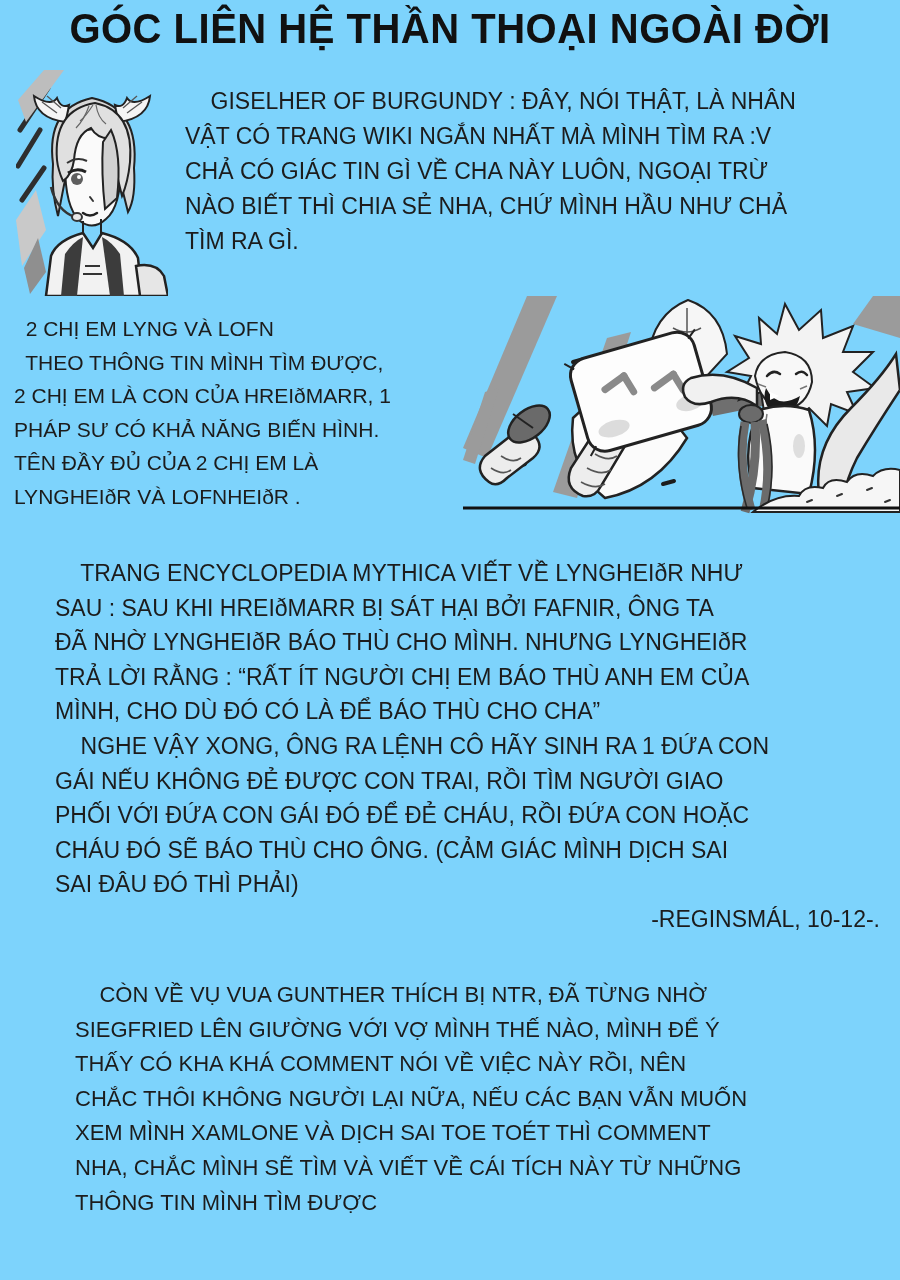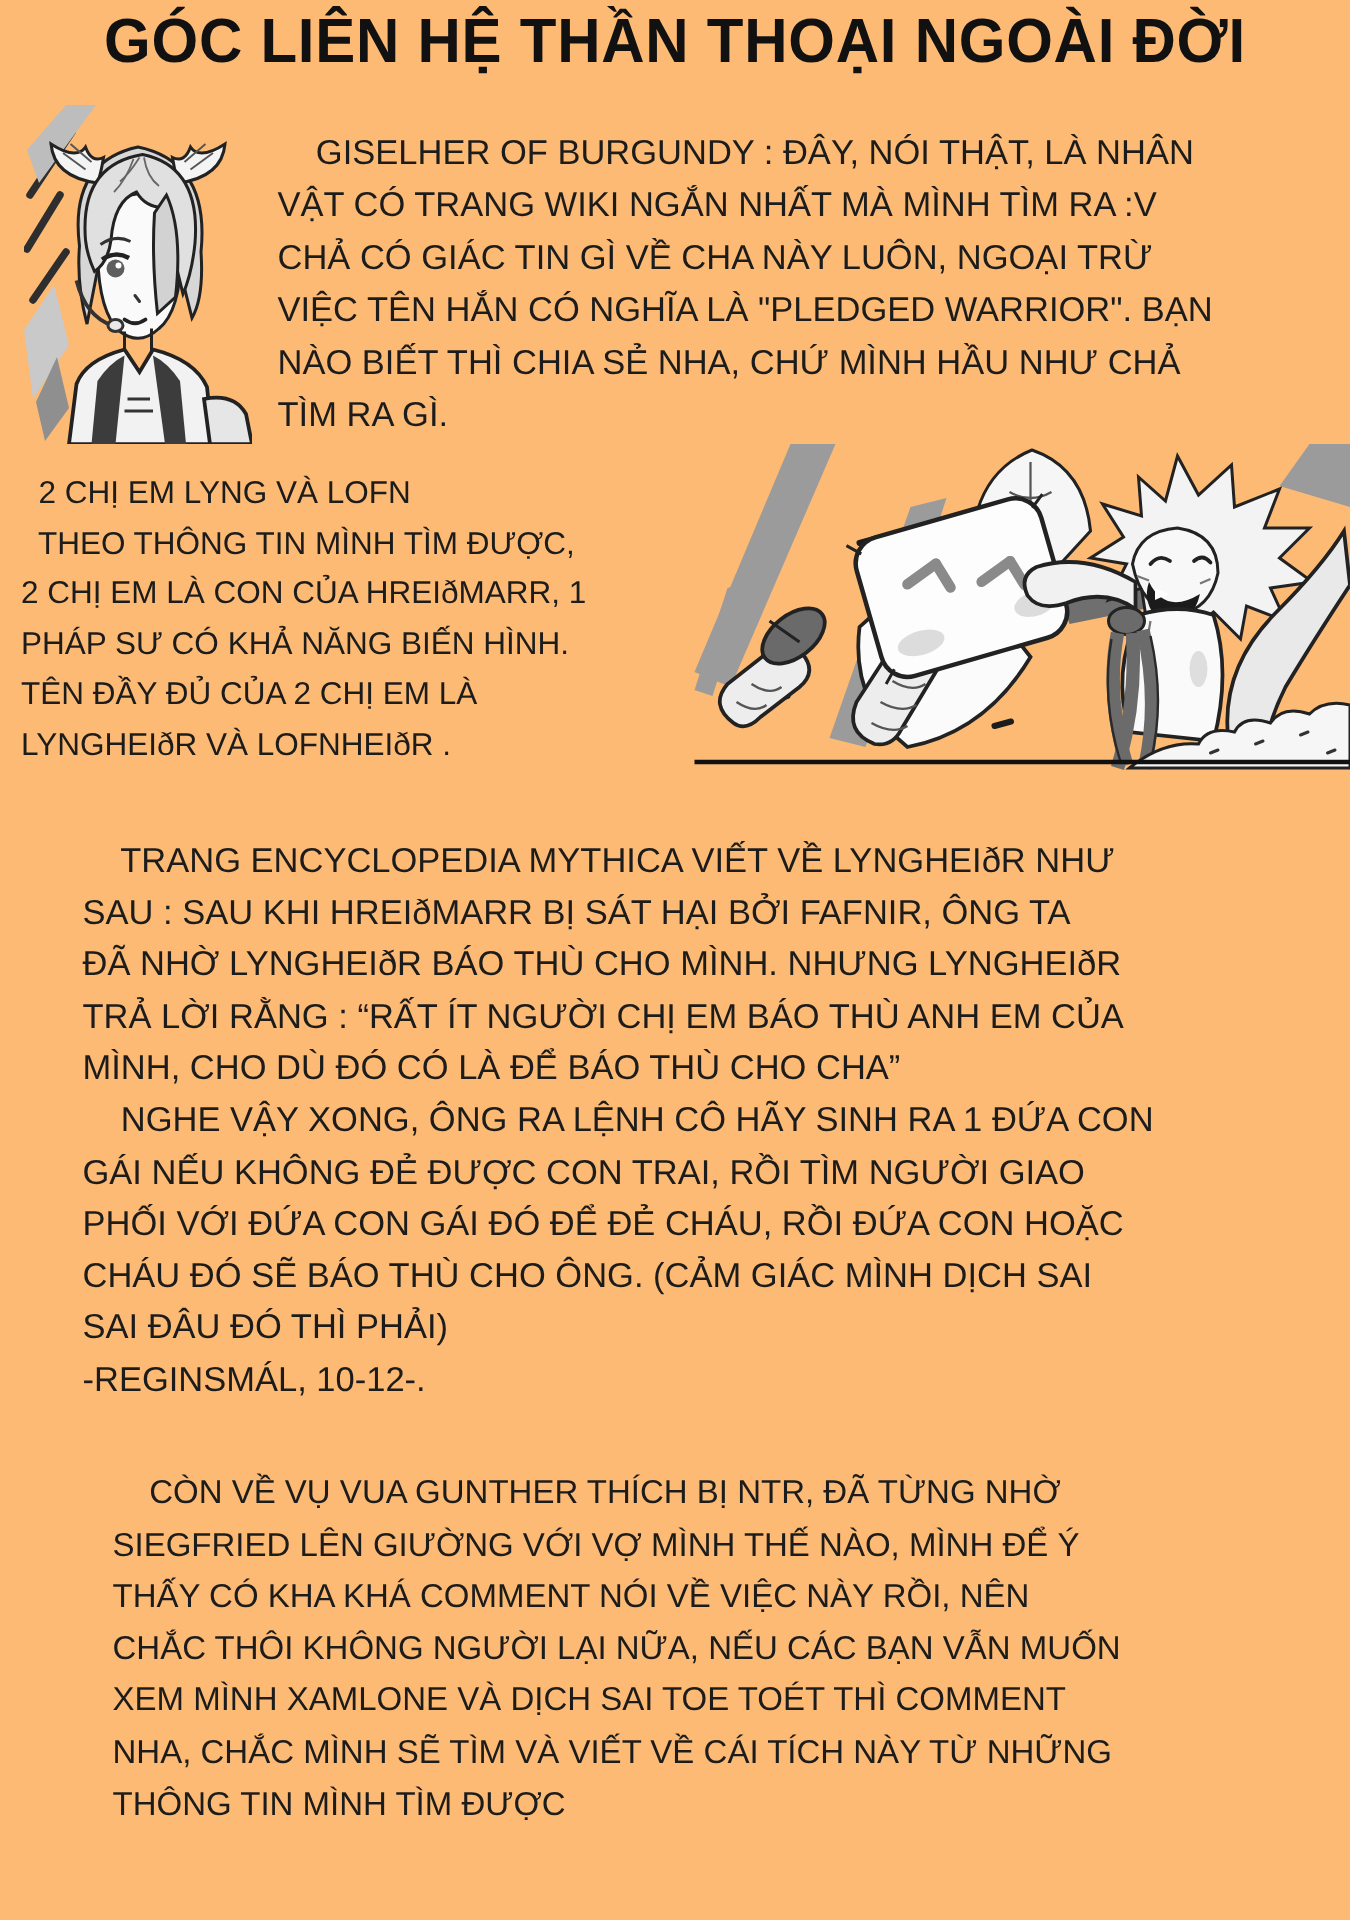--- a/index.html
+++ b/index.html
@@ -1,20 +1,20 @@
 <!DOCTYPE html>
 <html><head>
 <meta charset="utf-8">
 <style>
   html,body { margin:0; padding:0; background:#e9e9e9; }
   .page {
     position:relative;
     width:900px; height:1280px;
     margin:0 auto;
-    background:#fdba74;
+    background:#7dd3fc;
     overflow:hidden;
     font-family:"Liberation Sans", sans-serif;
     color:#1c1c1c;
   }
   .page-title {
     position:absolute; top:6px; left:0; width:900px;
     text-align:center;
     font-size:40px; font-weight:bold; letter-spacing:0.5px;
     color:#111;
     transform:scaleY(1.04);
@@ -22,21 +22,21 @@
   .txt { position:absolute; }
   .txt .tline {
     white-space:pre;
     overflow:visible;
   }
   .para-giselher { left:185px; top:84px;  width:712px; font-size:23px; line-height:35px; }
   .para-sisters  { left:14px;  top:312px; width:445px; font-size:21px; line-height:33.5px; }
   .para-mythica  { left:55px;  top:556px; width:845px; font-size:23px; line-height:34.6px; }
   .para-gunther  { left:75px;  top:978px; width:818px; font-size:22px; line-height:34.6px; }
   .attribution {
-    padding-right:36px;
+    text-align:right; padding-right:20px;
     white-space:pre; font-size:23px;
   }
   .portrait-wrap { position:absolute; left:16px;  top:68px;  width:152px; height:228px; }
   .scene-wrap    { position:absolute; left:455px; top:296px; width:445px; height:218px; }
   svg { display:block; width:100%; height:100%; }
 </style>
 </head>
 <body>
 
 <div class="page">
@@ -96,21 +96,20 @@
       <path d="M108 228 L104 186 Q96 174 86 169 L94 228 Z" fill="#3c3c3c"></path>
       <path d="M69 198 h15 M67 206 h19" stroke="#333" stroke-width="2"></path>
       <path d="M120 198 Q140 194 148 208 L152 228 L124 228 Z" fill="#e6e6e6" stroke="#222" stroke-width="2.5"></path>
     </svg>
   </div>
 
   <div class="txt para-giselher">
       <div class="tline">    GISELHER OF BURGUNDY : ĐÂY, NÓI THẬT, LÀ NHÂN</div>
       <div class="tline">VẬT CÓ TRANG WIKI NGẮN NHẤT MÀ MÌNH TÌM RA :V</div>
       <div class="tline">CHẢ CÓ GIÁC TIN GÌ VỀ CHA NÀY LUÔN, NGOẠI TRỪ</div>
-      <div class="tline">VIỆC TÊN HẮN CÓ NGHĨA LÀ "PLEDGED WARRIOR". BẠN</div>
       <div class="tline">NÀO BIẾT THÌ CHIA SẺ NHA, CHỨ MÌNH HẦU NHƯ CHẢ</div>
       <div class="tline">TÌM RA GÌ.</div>
     </div>
 
   <div class="txt para-sisters">
       <div class="tline">  2 CHỊ EM LYNG VÀ LOFN</div>
       <div class="tline">  THEO THÔNG TIN MÌNH TÌM ĐƯỢC,</div>
       <div class="tline">2 CHỊ EM LÀ CON CỦA HREIðMARR, 1</div>
       <div class="tline">PHÁP SƯ CÓ KHẢ NĂNG BIẾN HÌNH.</div>
       <div class="tline">TÊN ĐẦY ĐỦ CỦA 2 CHỊ EM LÀ</div>

